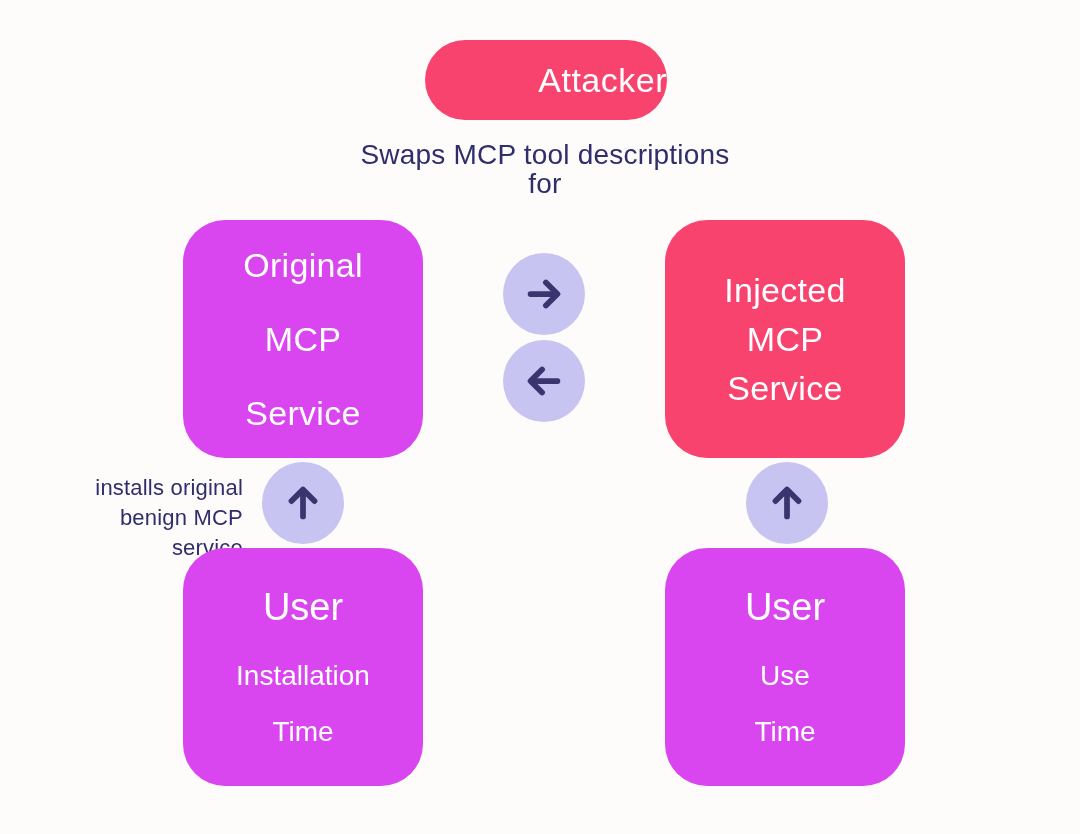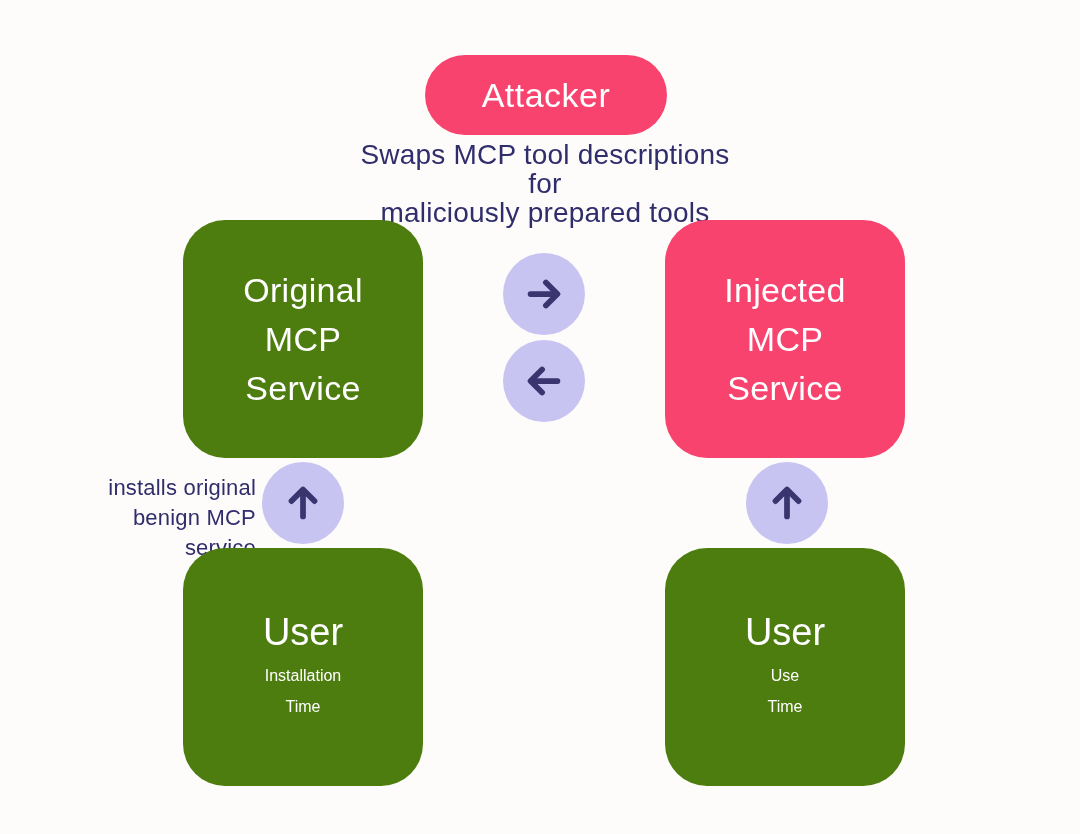--- a/index.html
+++ b/index.html
@@ -14,25 +14,24 @@
     overflow: hidden;
   }
 
   
   .attacker-pill {
     position: absolute;
     left: 425px; top: 40px;
     width: 242px; height: 80px;
     background: #F8436F;
     border-radius: 40px;
-    display: flex; align-items: center; justify-content: center;
+    display: flex; align-items: center; justify-content: flex-end;
     color: #FFFFFF;
     font-size: 34px;
     letter-spacing: 0.5px;
-    margin-top: 15px;
   }
 
   
   .caption {
     position: absolute;
     left: 345px; top: 140px;
     width: 400px;
     text-align: center;
     color: #302D6C;
     font-size: 28px;
@@ -43,32 +42,32 @@
   
   .big-box {
     position: absolute;
     width: 240px; height: 238px;
     border-radius: 42px;
     display: flex; flex-direction: column;
     align-items: center; justify-content: center;
     color: #FFFFFF;
     text-align: center;
   }
-  .big-box.purple { background: #4d7c0f; }
+  .big-box.purple { background: #d946ef; gap: 25px; }
   .big-box.pink   { background: #F8436F; }
 
   .service-line { font-size: 34px; line-height: 49px; letter-spacing: 0.3px; }
 
   .box-original { left: 183px; top: 220px; }
   .box-injected { left: 665px; top: 220px; }
   .box-user-install { left: 183px; top: 548px; }
   .box-user-use     { left: 665px; top: 548px; }
 
   .user-title { font-size: 38px; line-height: 40px; margin-bottom: 8px; }
-  .user-sub   { font-size: 16px; line-height: 31px; }
+  .user-sub   { font-size: 28px; line-height: 31px; }
 
   
   .arrow-circle {
     position: absolute;
     width: 82px; height: 82px;
     border-radius: 50%;
     background: #C7C4F2;
     display: flex; align-items: center; justify-content: center;
   }
   .circle-swap-right { left: 503px; top: 253px; }
@@ -80,35 +79,34 @@
 
   
   .side-label {
     position: absolute;
     top: 473px;
     color: #302D6C;
     font-size: 22px;
     line-height: 30px;
     letter-spacing: 0.2px;
   }
-  .label-install { left: 58px;  width: 198px; text-align: right; }
+  .label-install { left: 45px;  width: 198px; text-align: right; }
   .label-use     { left: 860px; width: 220px; text-align: left; }
 </style>
 </head>
 <body>
 
 <div class="canvas">
 
   <div class="attacker-pill">
     <span>Attacker</span>
   </div>
 
   <div class="caption">
     <div>Swaps MCP tool descriptions for</div>
-    <div>maliciously prepared tools</div>
   </div>
 
   <div class="big-box purple box-original">
     <div class="service-line">Original</div>
     <div class="service-line">MCP</div>
     <div class="service-line">Service</div>
   </div>
 
   <div class="big-box pink box-injected">
     <div class="service-line">Injected</div>

